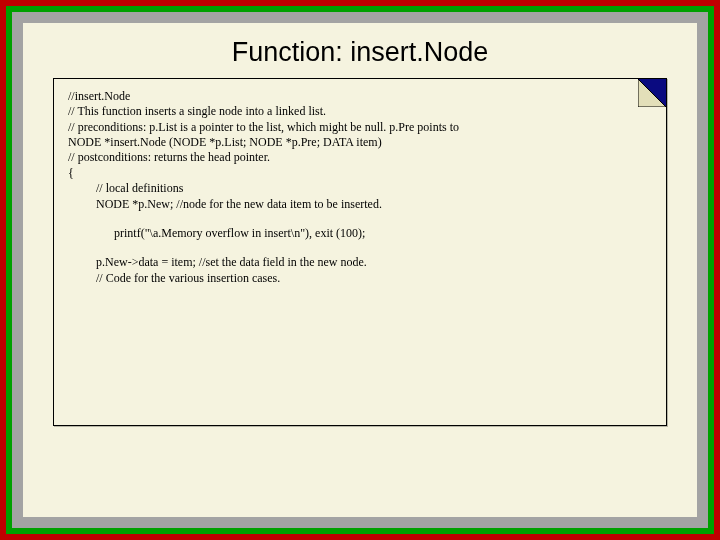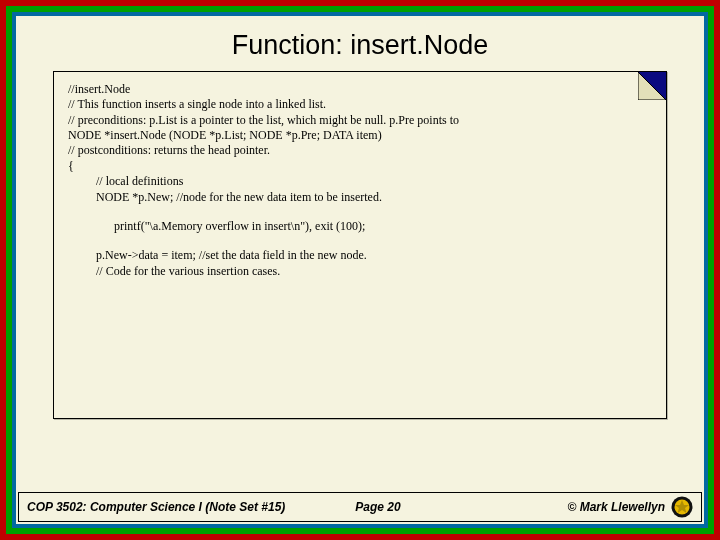--- a/index.html
+++ b/index.html
@@ -5,21 +5,21 @@
   * { box-sizing: border-box; margin: 0; padding: 0; }
   body {
     width: 720px;
     height: 540px;
     overflow: hidden;
     font-family: "Times New Roman", Times, serif;
     background: #fff;
   }
   .frame1 { width: 720px; height: 540px; background: #c00000; padding: 6px; }
   .frame2 { width: 100%; height: 100%; background: #00a000; padding: 6px; }
-  .frame3 { width: 100%; height: 100%; background: #0369a1; padding: 4px; position: relative; }
+  .frame3 { width: 100%; height: 100%; background: #a3a3a3; padding: 11px; position: relative; }
   .inner {
     width: 100%;
     height: 100%;
     background: #f5f3df;
     position: relative;
   }
   .title {
     width: 100%;
     text-align: center;
     padding: 14px 0 10px 0;
@@ -115,34 +115,16 @@
               <div class="indent2">printf("\a.Memory overflow in insert\n"), exit (100);</div>
               <div class="gap"></div>
               <div class="indent1">p.New-&gt;data = item;   //set the data field in the new node.</div>
               <div class="indent1">// Code for the various insertion cases.</div>
             </div>
           </div>
         </div>
 
       </div>
 
-      <div class="footer-bar">
-        <div class="footer-left">
-          <span>COP 3502: Computer Science I</span>
-          <span> </span>
-          <span class="footer-note">(Note Set #15)</span>
-        </div>
-        <div class="footer-page">Page 20</div>
-        <div class="footer-right">
-          <span>© Mark Llewellyn</span>
-          <span class="logo">
-            <svg width="22" height="22" viewBox="0 0 22 22">
-              <circle cx="11" cy="11" r="10.5" fill="#111"></circle>
-              <circle cx="11" cy="11" r="7.5" fill="#e6b800"></circle>
-              <path d="M11 4 L13 9 L18 9 L14 12 L15.5 17 L11 14 L6.5 17 L8 12 L4 9 L9 9 Z" fill="#111" opacity="0.25"></path>
-            </svg>
-          </span>
-        </div>
-      </div>
 
     </div>
   </div>
 </div>
 
 </body></html>

